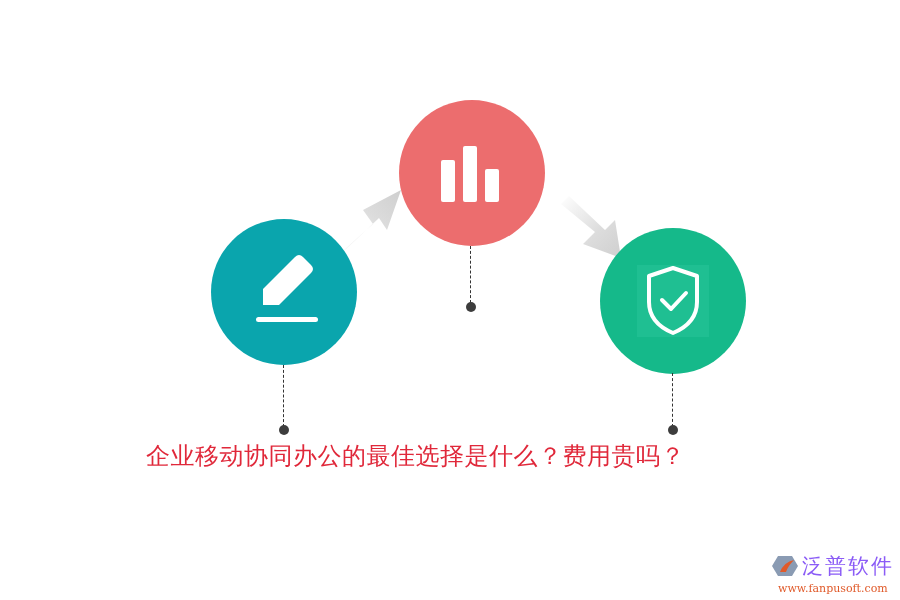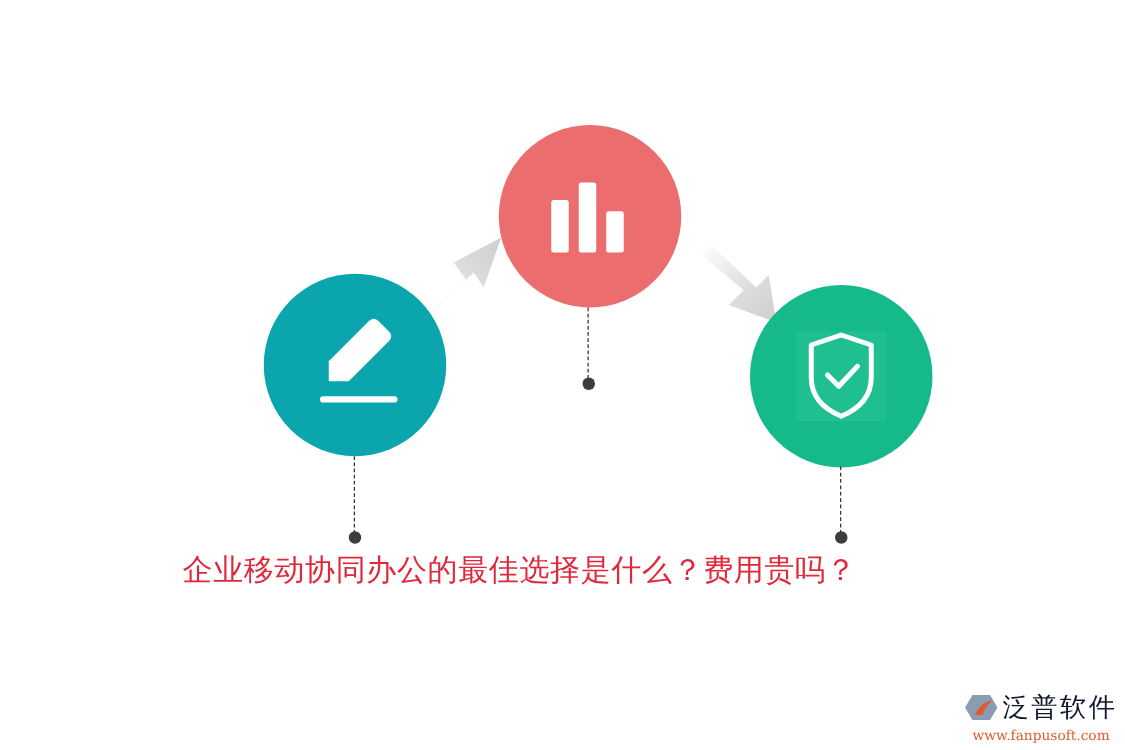--- a/index.html
+++ b/index.html
@@ -4,21 +4,21 @@
 <style>
   html, body { margin:0; padding:0; }
   body { width:900px; height:600px; background:#ffffff; position:relative; overflow:hidden; font-family:"DejaVu Sans", sans-serif; }
   .circle { position:absolute; width:146px; height:146px; border-radius:50%; }
   .circle svg { position:absolute; left:0; top:0; }
   .connector { position:absolute; width:0; border-left:1.5px dashed #333; }
   .dot { position:absolute; width:10px; height:10px; border-radius:50%; background:#3d3d3d; }
   .arrow { position:absolute; }
   .title { position:absolute; left:146px; top:440px; font-family:"DejaVu Serif", serif; font-size:24px; color:#e0283a; letter-spacing:0.5px; white-space:nowrap; }
   .logo { position:absolute; left:772px; top:552px; width:125px; height:44px; }
-  .logo-name { position:absolute; left:30px; top:0; font-size:21px; color:#0f172a; letter-spacing:2px; white-space:nowrap; }
+  .logo-name { position:absolute; left:30px; top:0; font-size:21px; color:#8b5cf6; letter-spacing:2px; white-space:nowrap; }
   .logo-url { position:absolute; left:6px; top:30px; font-family:"DejaVu Serif", serif; font-size:11px; color:#e05a2a; white-space:nowrap; }
   .logo-mark { position:absolute; left:0; top:2px; }
 </style>
 </head>
 <body>
 
 <svg class="arrow" style="left:325px;top:180px;" width="90" height="80" viewBox="0 0 90 80">
   <defs>
     <linearGradient id="g1" x1="0" y1="1" x2="1" y2="0">
       <stop offset="0" stop-color="#ffffff"></stop>

